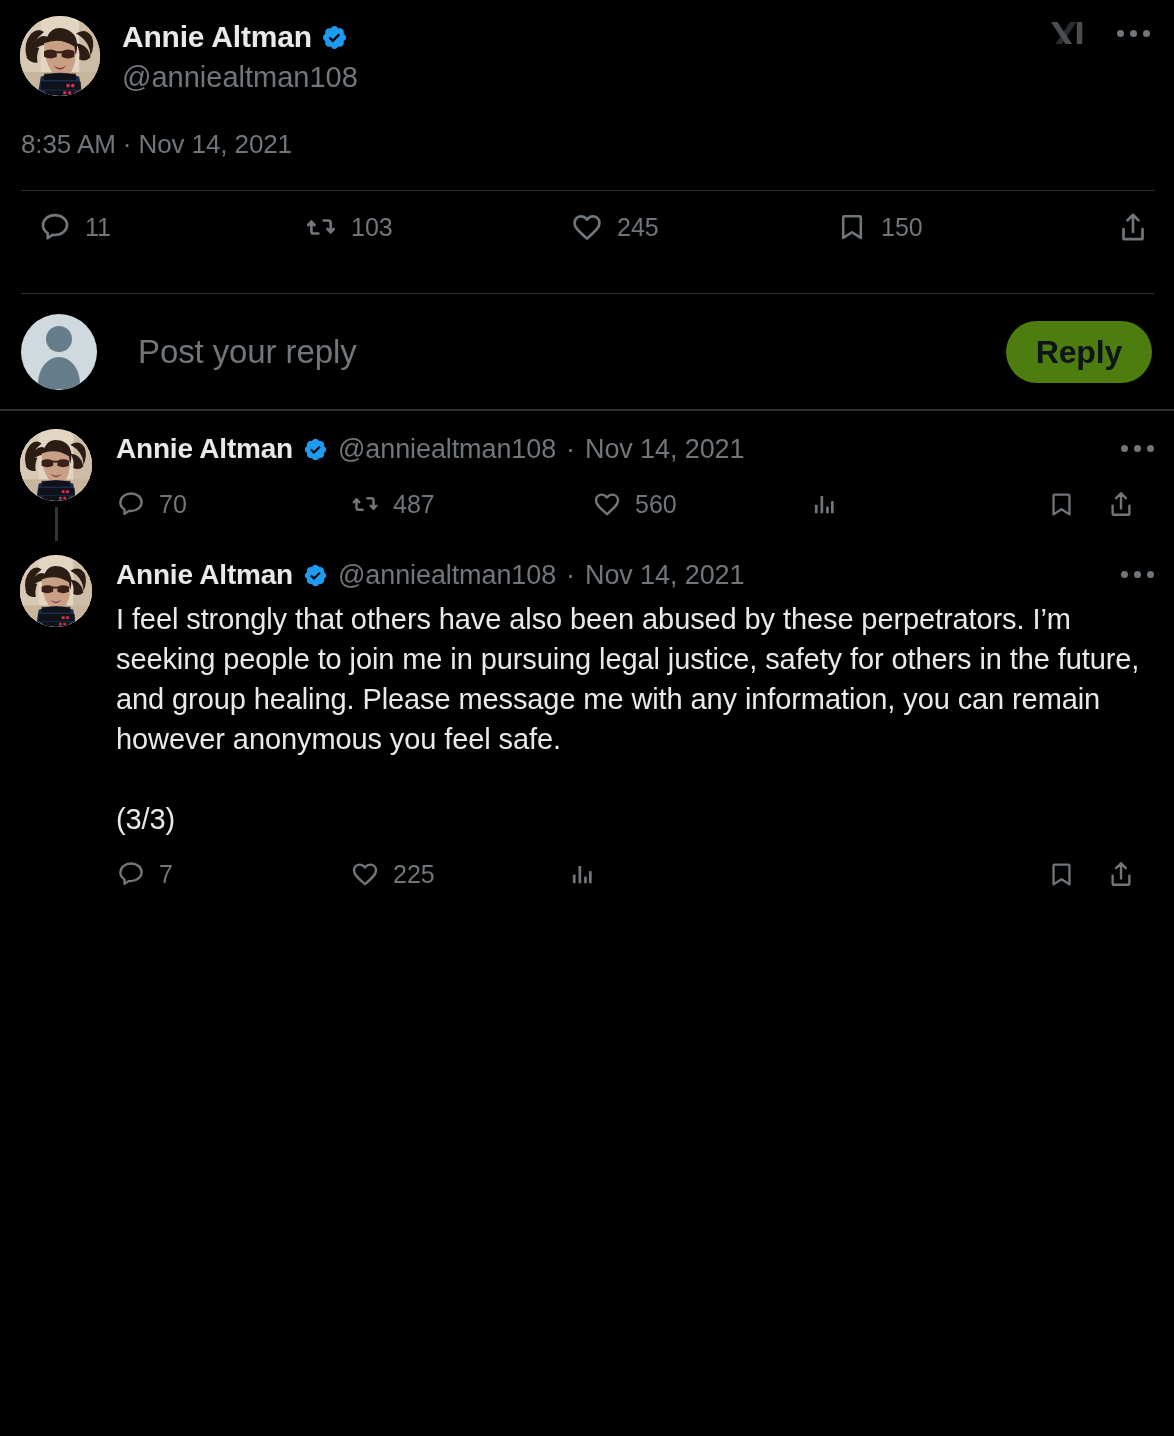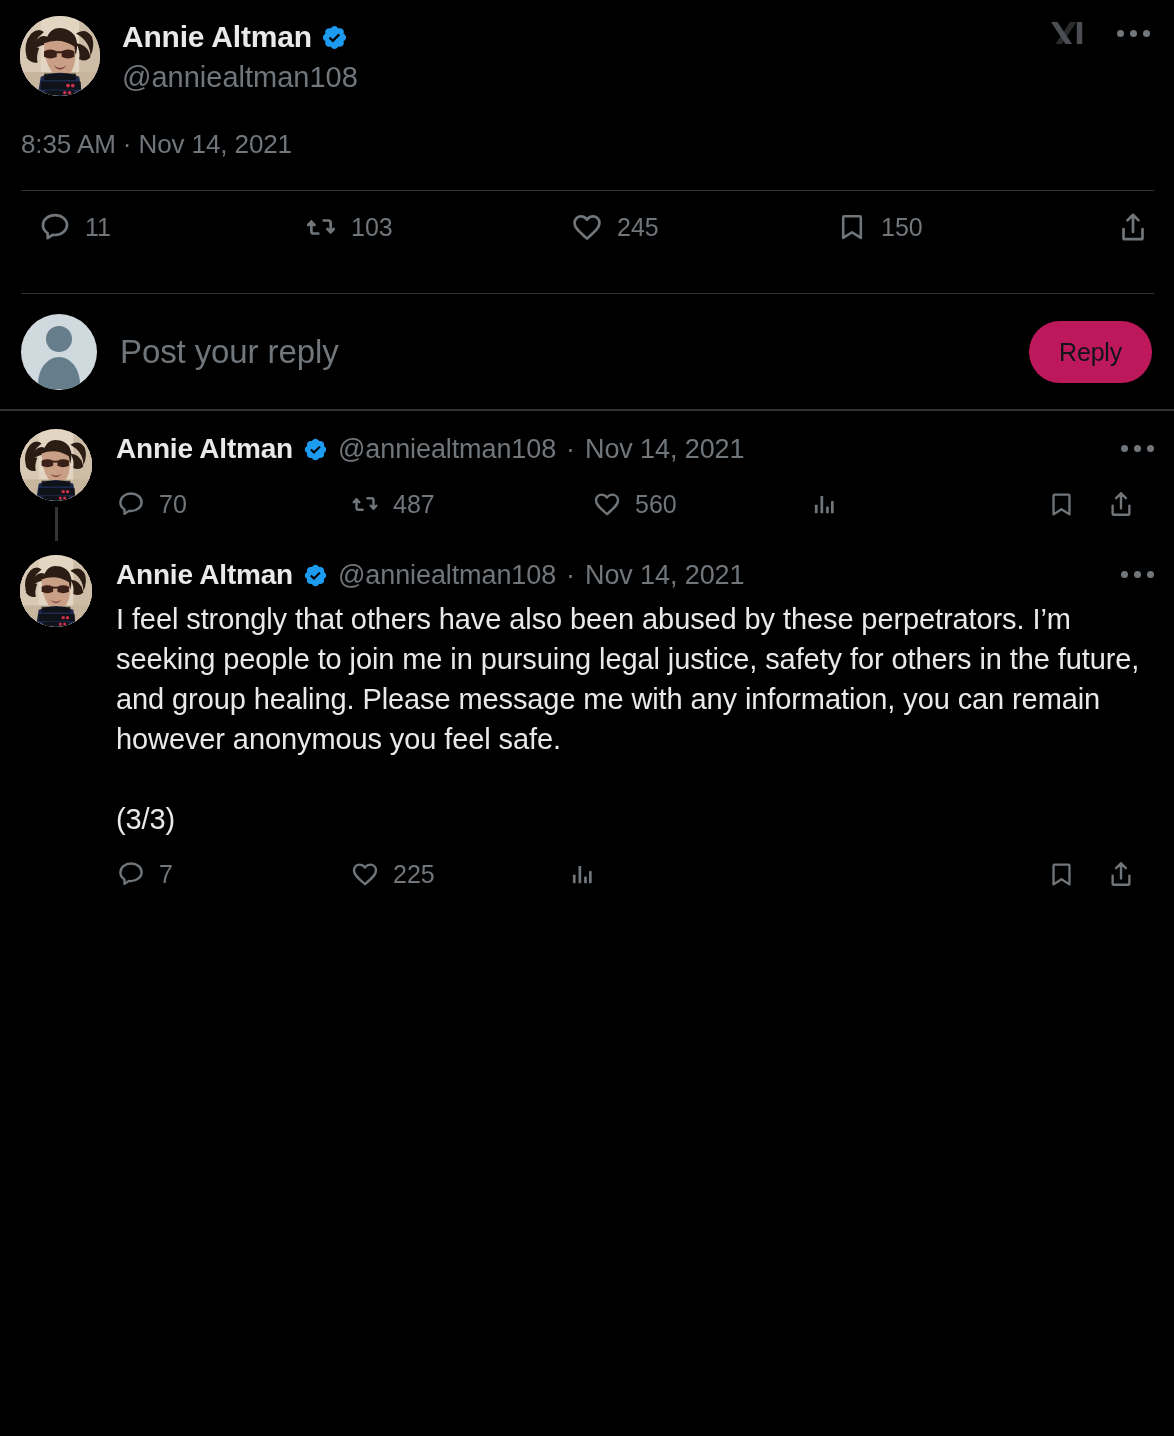--- a/index.html
+++ b/index.html
@@ -134,34 +134,35 @@
   .main-actions .act { width: 266px; }
   .main-actions .act.share { width: auto; margin-left: auto; }
   .act svg { display: block; }
 
   
   .composer {
     display: flex;
     align-items: center;
     padding: 0 22px 0 21px;
     height: 115px;
+    gap: 18px;
   }
   .composer .avatar-default { width: 76px; height: 76px; }
   .composer-placeholder {
     color: #71767b;
     font-size: 33px;
     margin-left: 23px;
     flex: 1;
     letter-spacing: -0.1px;
   }
   .reply-btn {
-    background: #be185d;
+    background: #4d7c0f;
     color: #0f1419;
-    font-size: 25px;
-    font-weight: normal;
+    font-size: 32px;
+    font-weight: bold;
     border: none;
     border-radius: 999px;
     padding: 0 30px;
     height: 62px;
     line-height: 62px;
     letter-spacing: -0.2px;
   }
 
   
   .thread { position: relative; }

